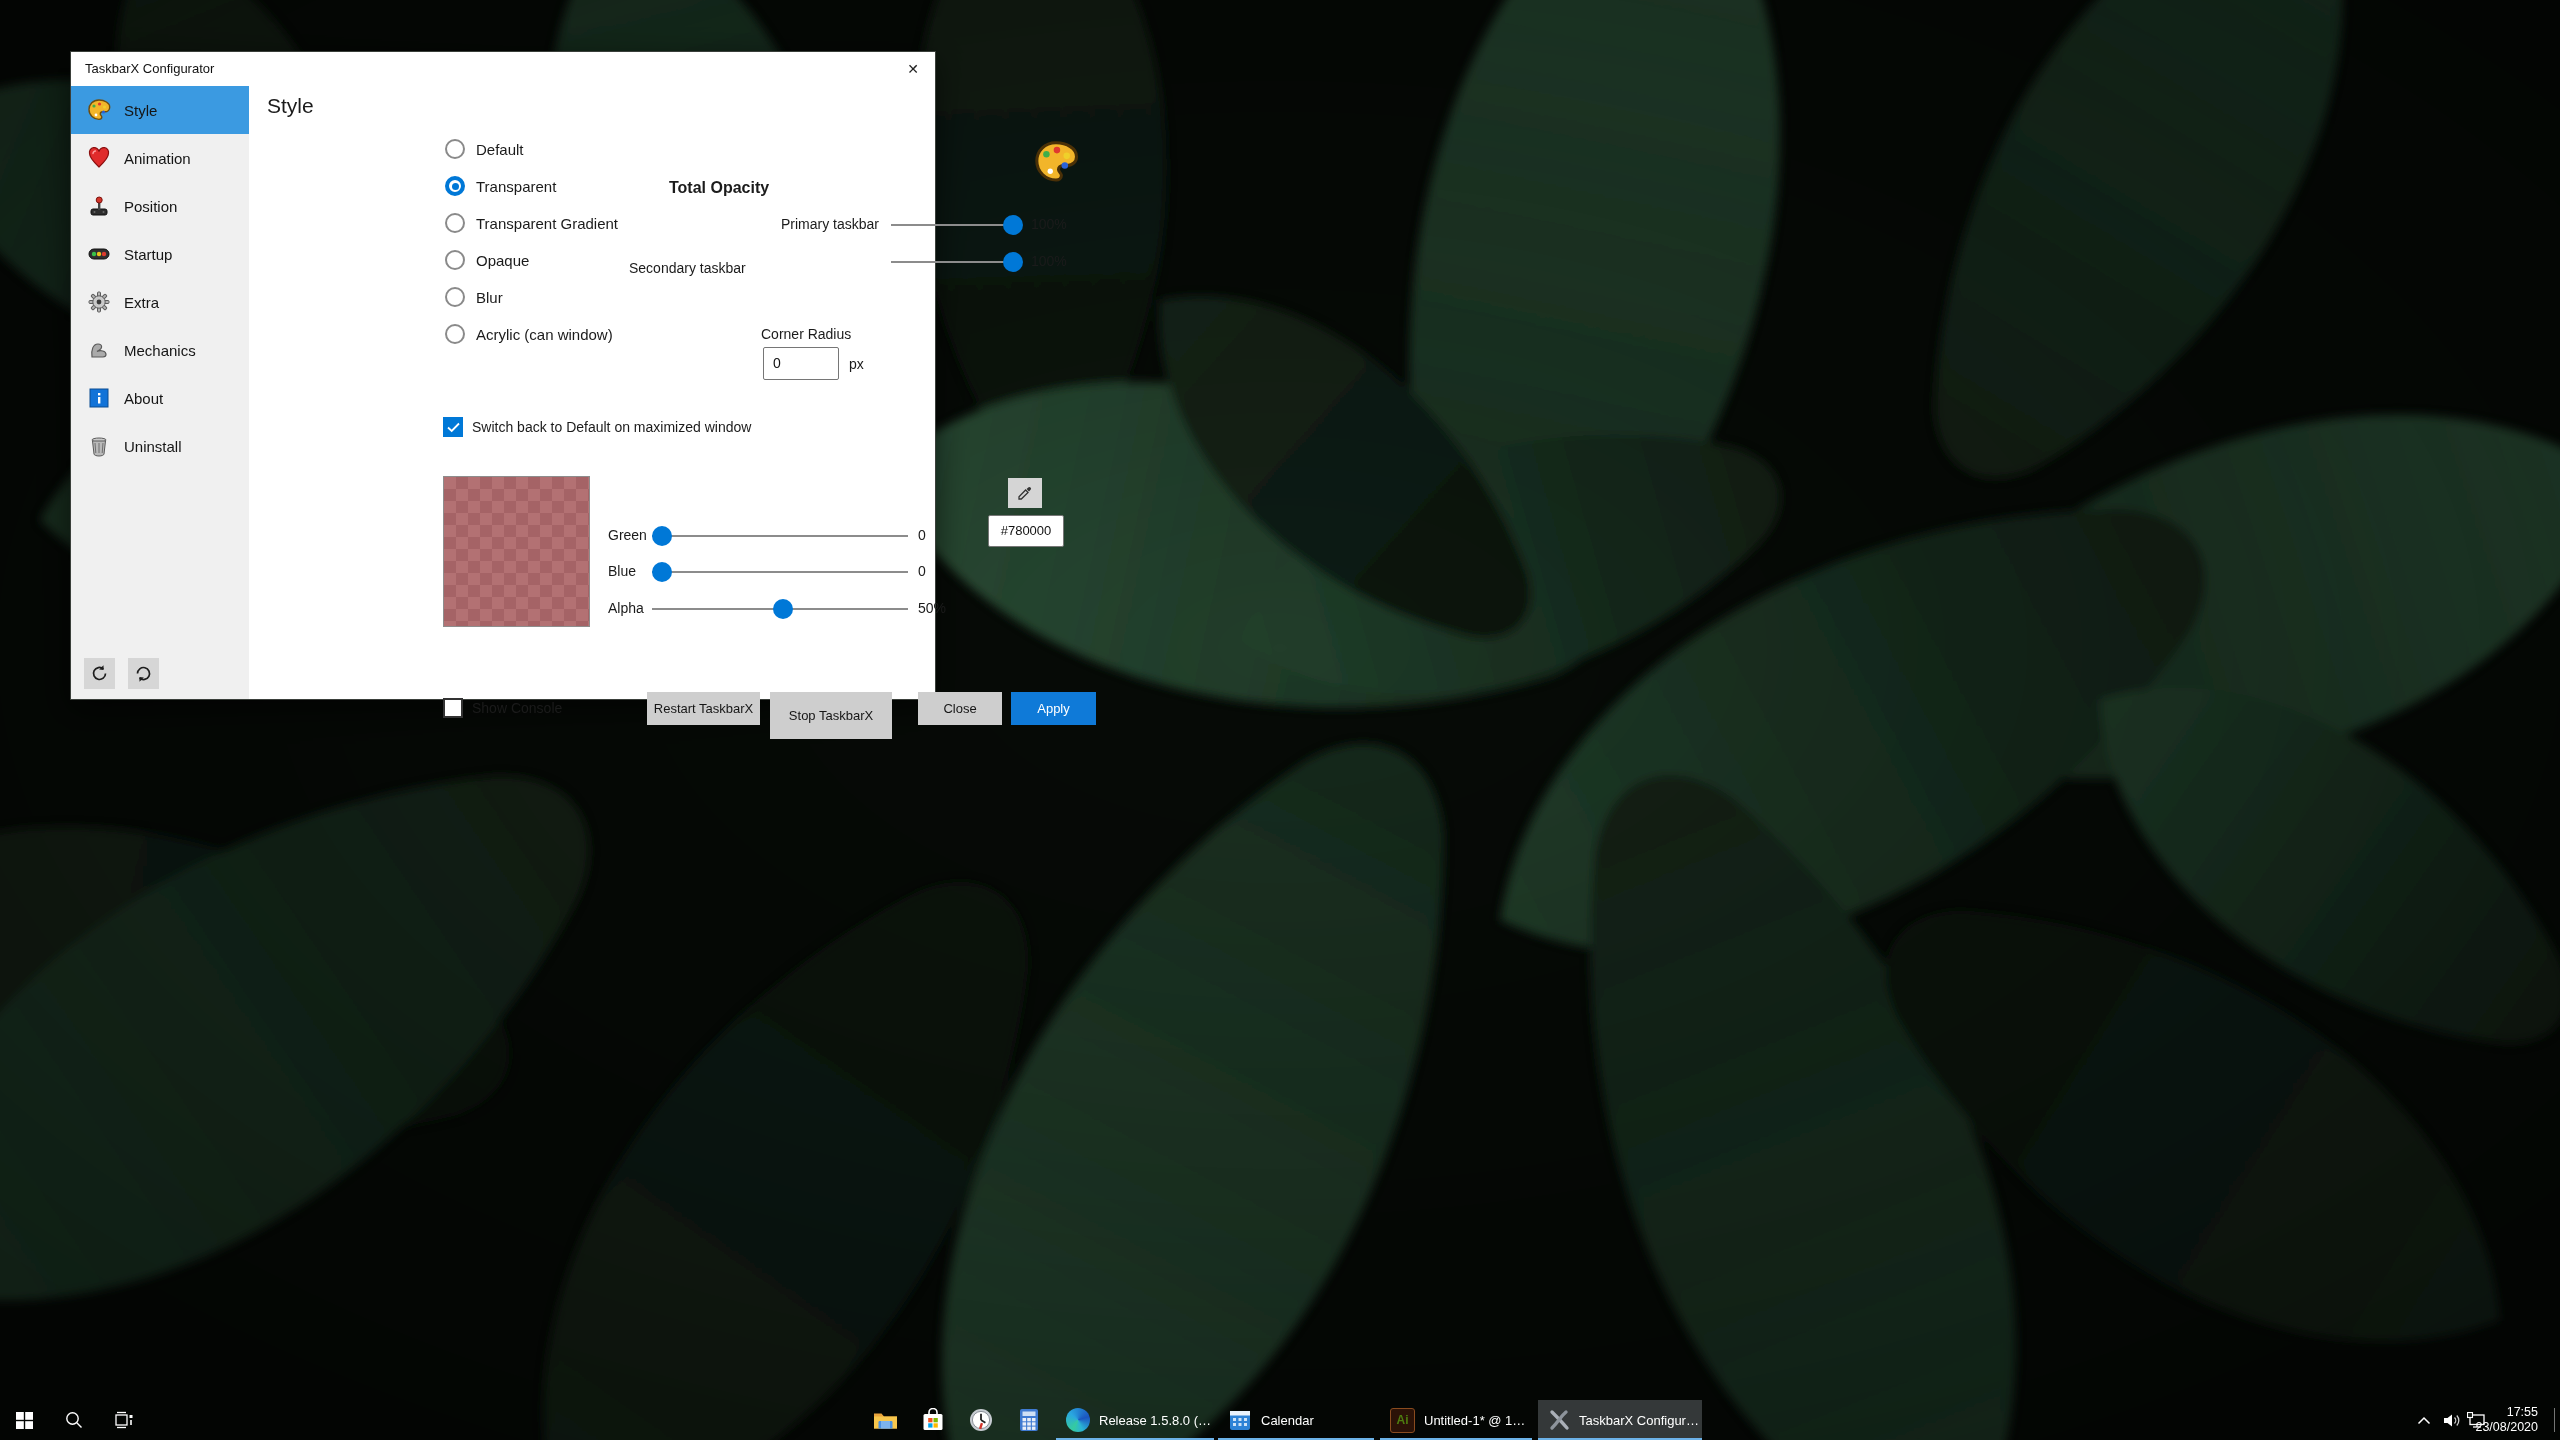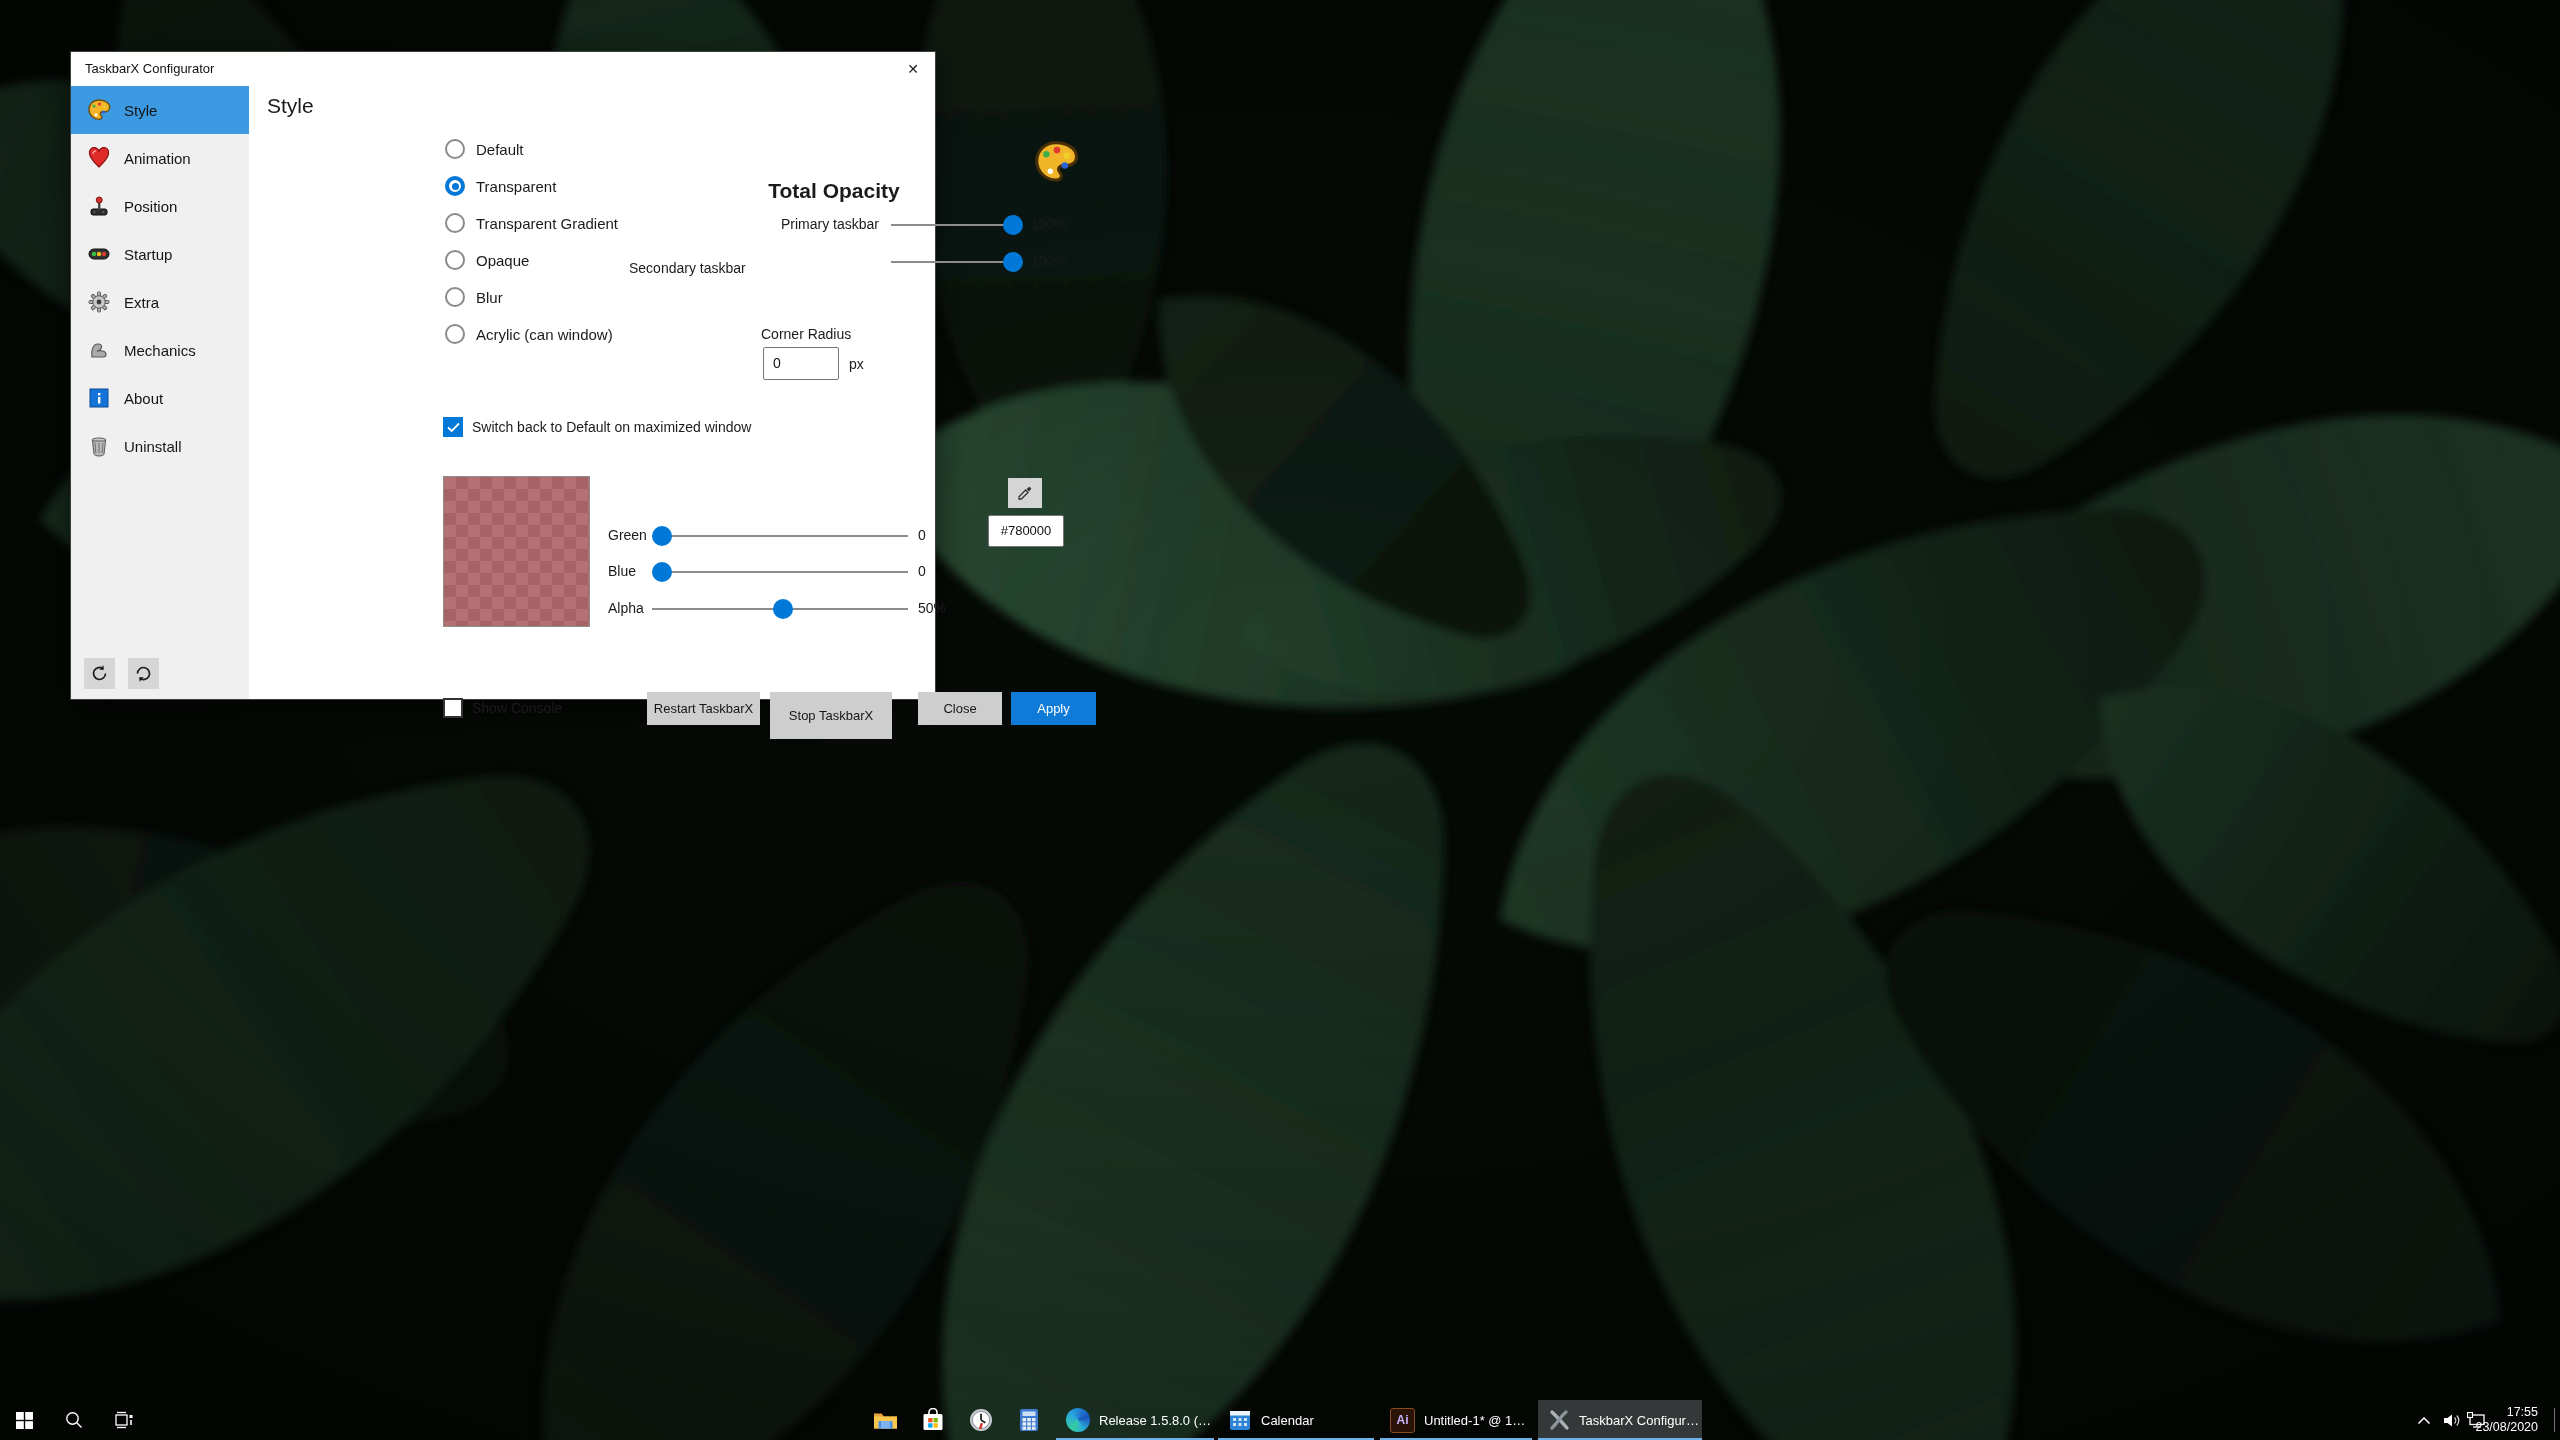--- a/index.html
+++ b/index.html
@@ -239,21 +239,21 @@
       </div>
       <div class="radio-row" style="left:196px;top:201px">
         <span class="radio"></span>
         <span>Blur</span>
       </div>
       <div class="radio-row" style="left:196px;top:238px">
         <span class="radio"></span>
         <span>Acrylic (can window)</span>
       </div>
 
-      <div style="position:absolute;left:420px;top:93px;width:330px;text-align:center;font-size:21px;font-weight:bold">Total Opacity</div>
+      <div style="position:absolute;left:420px;top:93px;width:330px;text-align:left;font-size:16px;font-weight:bold">Total Opacity</div>
 
       <div class="srow" style="left:0;top:128px;width:700px">
         <span class="slabel" style="left:380px;width:250px;text-align:right;top:2px">Primary taskbar</span>
         <div class="track" style="left:642px;width:128px">
           <div class="thumb" style="left:122px"></div>
         </div>
         <span class="sval" style="left:782px;top:2px">100%</span>
       </div>
       <div class="srow" style="left:0;top:165px;width:700px">
         <span class="slabel" style="left:380px;width:250px;text-align:left;top:9px">Secondary taskbar</span>
@@ -409,21 +409,21 @@
           <rect x="5" y="15" width="3" height="3"></rect>
             <rect x="10.5" y="15" width="3" height="3"></rect>
             <rect x="16" y="15" width="3" height="3"></rect>
         </g>
       </svg>
       <span class="lbl">Calendar</span>
       <span class="underline"></span>
     </div>
     <div class="tb-app" style="left:1380px;width:152px">
       <span style="width:23px;height:23px;flex:0 0 23px;background:#2b1207;border:1.5px solid #8a4b1e;border-radius:3px;
-                   display:flex;align-items:center;justify-content:center;color:#c4b5fd;font-size:12px;font-weight:bold">Ai</span>
+                   display:flex;align-items:center;justify-content:center;color:#4d7c0f;font-size:12px;font-weight:bold">Ai</span>
       <span class="lbl">Untitled-1* @ 16,67...</span>
       <span class="underline"></span>
     </div>
     <div class="tb-app active" style="left:1538px;width:164px">
       <svg width="22" height="22" viewBox="0 0 22 22" style="flex:0 0 22px">
         <path d="M4 3 C9 8 13 12 19 19" fill="none" stroke="#aab0b8" stroke-width="3.4" stroke-linecap="round"></path>
         <path d="M18 3 C12 8 11 12 4 19" fill="none" stroke="#8d949c" stroke-width="3.4" stroke-linecap="round"></path>
       </svg>
       <span class="lbl">TaskbarX Configura...</span>
       <span class="underline"></span>

